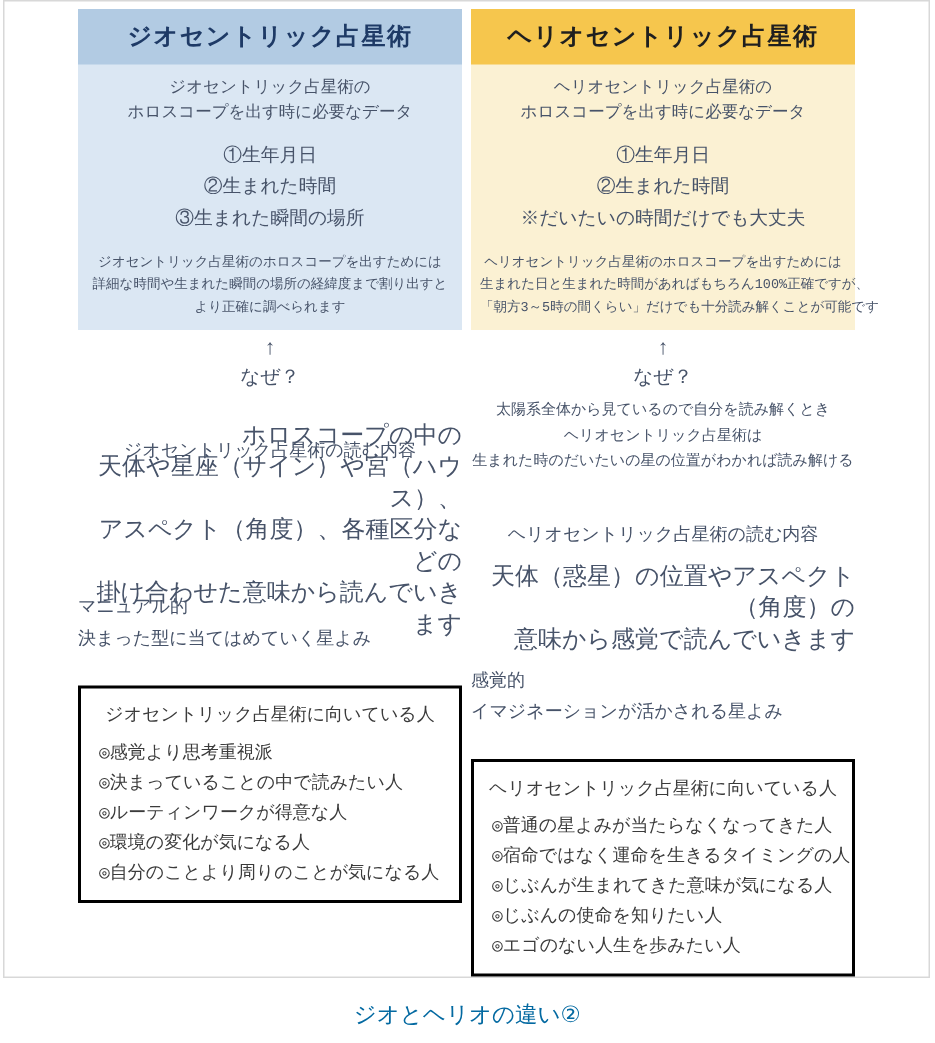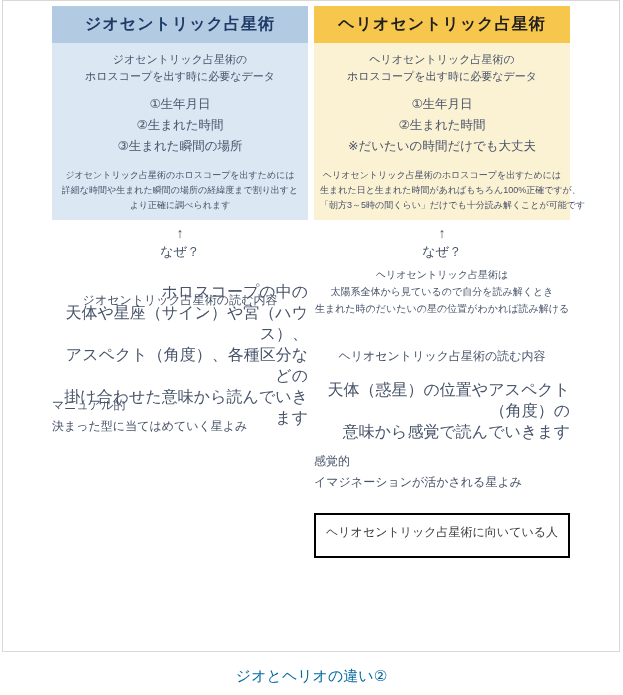--- a/index.html
+++ b/index.html
@@ -13,21 +13,21 @@
     margin-left: 2px;
     width: 618px;
     height: 652px;
     border: 1px solid #d8d8d8;
     background: #ffffff;
     display: flex;
     justify-content: center;
     gap: 6px;
     padding-top: 5px;
   }
-  .column { width: 256px; display: flex; flex-direction: column; }
+  .column { width: 256px; display: flex; flex-direction: column; font-family: Liberation Mono, monospace; }
   .top-area { height: 214px; background: var(--body-bg); }
   .col-header {
     height: 37px;
     background: var(--header-bg);
     color: var(--header-text);
     font-size: 16px;
     font-weight: bold;
     display: flex;
     align-items: center;
     justify-content: center;
@@ -96,20 +96,30 @@
     <div class="read-body">
         <div class="line">ホロスコープの中の</div>
         <div class="line">天体や星座（サイン）や宮（ハウス）、</div>
         <div class="line">アスペクト（角度）、各種区分などの</div>
         <div class="line">掛け合わせた意味から読んでいきます</div>
       </div>
     <div class="style-text">
         <div class="line">マニュアル的</div>
         <div class="line">決まった型に当てはめていく星よみ</div>
       </div>
+    <div class="fit-box">
+      <div class="fit-title">ジオセントリック占星術に向いている人</div>
+      <div class="fit-items">
+          <div class="line">◎感覚より思考重視派</div>
+          <div class="line">◎決まっていることの中で読みたい人</div>
+          <div class="line">◎ルーティンワークが得意な人</div>
+          <div class="line">◎環境の変化が気になる人</div>
+          <div class="line">◎自分のことより周りのことが気になる人</div>
+        </div>
+    </div>
   </div>
 
   <div class="column" style="--header-bg: #f6c64d; --header-text: #1f1f1f; --body-bg: #fbf1d3;">
     <div class="top-area">
       <div class="col-header">ヘリオセントリック占星術</div>
       <div class="col-body">
         <div class="subtitle">
             <div class="line">ヘリオセントリック占星術の</div>
             <div class="line">ホロスコープを出す時に必要なデータ</div>
           </div>
@@ -121,31 +131,38 @@
         <div class="note">
             <div class="line">ヘリオセントリック占星術のホロスコープを出すためには</div>
             <div class="line">生まれた日と生まれた時間があればもちろん100%正確ですが、</div>
             <div class="line">「朝方3～5時の間くらい」だけでも十分読み解くことが可能です</div>
           </div>
       </div>
     </div>
     <div class="arrow">↑</div>
     <div class="why-label">なぜ？</div>
     <div class="why-text">
+        <div class="line">太陽系全体から見ているので自分を読み解くとき</div>
         <div class="line">ヘリオセントリック占星術は</div>
-        <div class="line">太陽系全体から見ているので自分を読み解くとき</div>
         <div class="line">生まれた時のだいたいの星の位置がわかれば読み解ける</div>
       </div>
     <div class="read-title">ヘリオセントリック占星術の読む内容</div>
     <div class="read-body">
         <div class="line">天体（惑星）の位置やアスペクト（角度）の</div>
         <div class="line">意味から感覚で読んでいきます</div>
       </div>
     <div class="style-text">
         <div class="line">感覚的</div>
         <div class="line">イマジネーションが活かされる星よみ</div>
       </div>
     <div class="fit-box">
       <div class="fit-title">ヘリオセントリック占星術に向いている人</div>
+      <div class="fit-items">
+          <div class="line">◎普通の星よみが当たらなくなってきた人</div>
+          <div class="line">◎宿命ではなく運命を生きるタイミングの人</div>
+          <div class="line">◎じぶんが生まれてきた意味が気になる人</div>
+          <div class="line">◎じぶんの使命を知りたい人</div>
+          <div class="line">◎エゴのない人生を歩みたい人</div>
+        </div>
     </div>
   </div>
 </div>
 <div class="caption">ジオとヘリオの違い②</div>
 
 </body></html>

